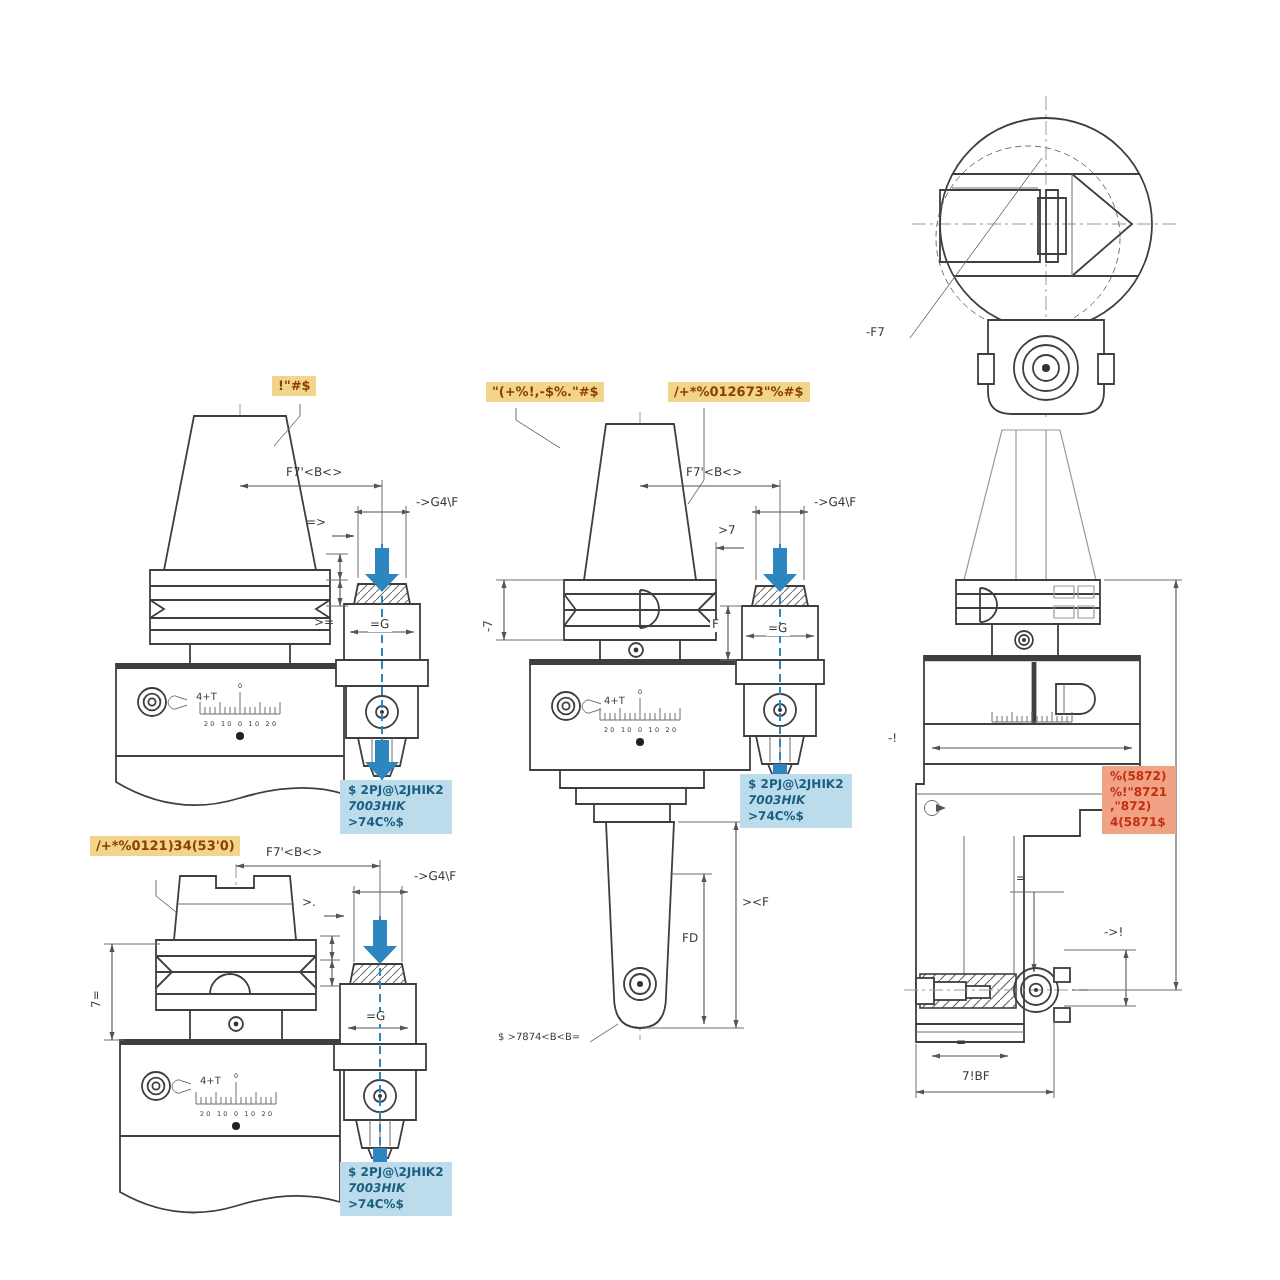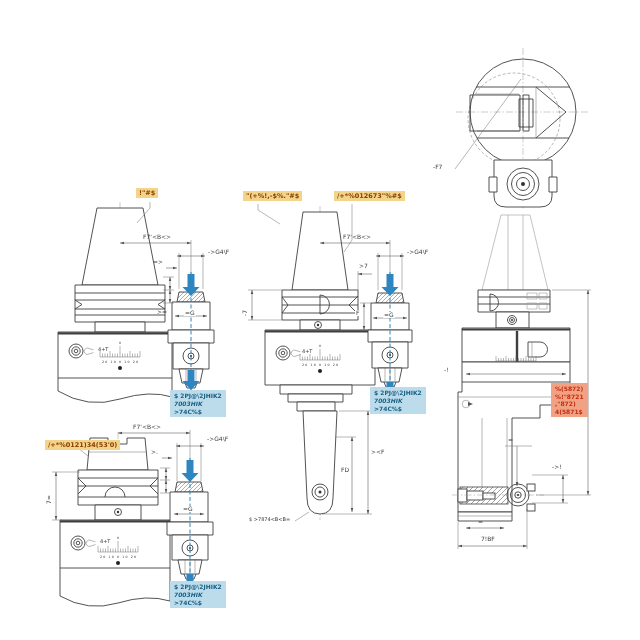--- a/index.html
+++ b/index.html
@@ -267,21 +267,21 @@
 
     <path class="cl" d="M190,458 V592"></path>
     <path d="M186.5,460 h7 V473 h5 L190,482 L181.5,473 h5 Z" fill="#2E86C1"></path>
     <path d="M186.5,574 h7 V589 h5 L190,598 L181.5,589 h5 Z" fill="#2E86C1"></path>
   </g>
 </svg>
 
 <span class="tag" style="left:136px;top:188px">!"#$</span>
 <span class="tag" style="left:243px;top:191px">"(+%!,-$%."#$</span>
 <span class="tag" style="left:334px;top:191px">/+*%012673"%#$</span>
-<span class="tag" style="left:45px;top:440px">/+*%0121)34(53'0)</span>
+<span class="tag" style="left:45px;top:418px">/+*%0121)34(53'0)</span>
 
 <span class="lbl" style="left:143px;top:234px">F7'&lt;B&lt;&gt;</span>
 <span class="lbl" style="left:208px;top:249px">-&gt;G4\F</span>
 <span class="lbl" style="left:153px;top:259px">=&gt;</span>
 <span class="lbl" style="left:157px;top:309px">&gt;=</span>
 <span class="lbl" style="left:184px;top:310px;background:#fff;padding:0 1px">=G</span>
 <span class="lbl tiny" style="left:98px;top:347px">4+T</span>
 
 <span class="lbl" style="left:343px;top:234px">F7'&lt;B&lt;&gt;</span>
 <span class="lbl" style="left:407px;top:249px">-&gt;G4\F</span>

